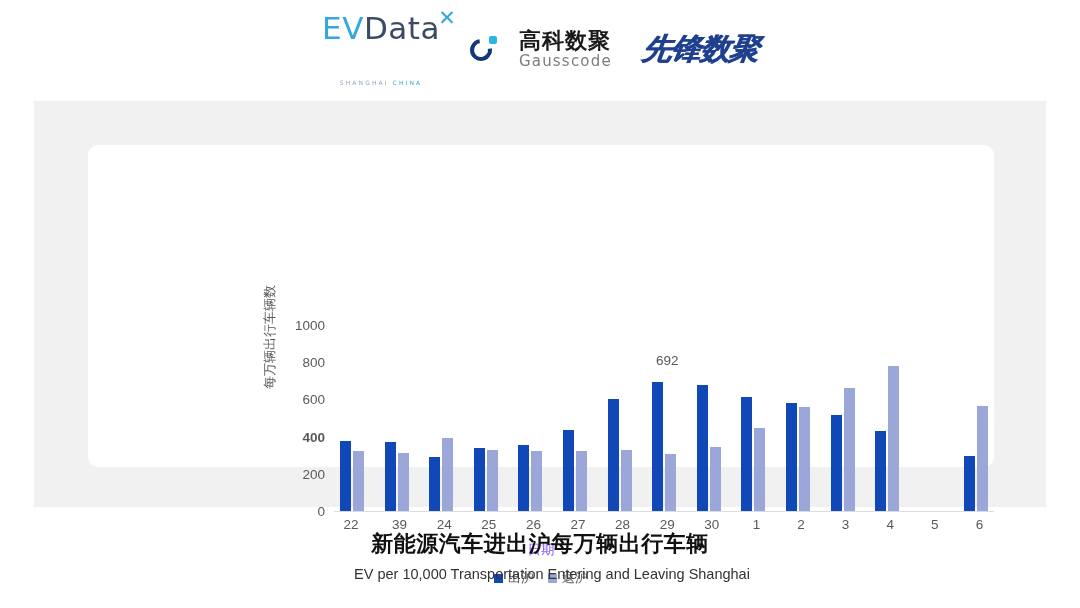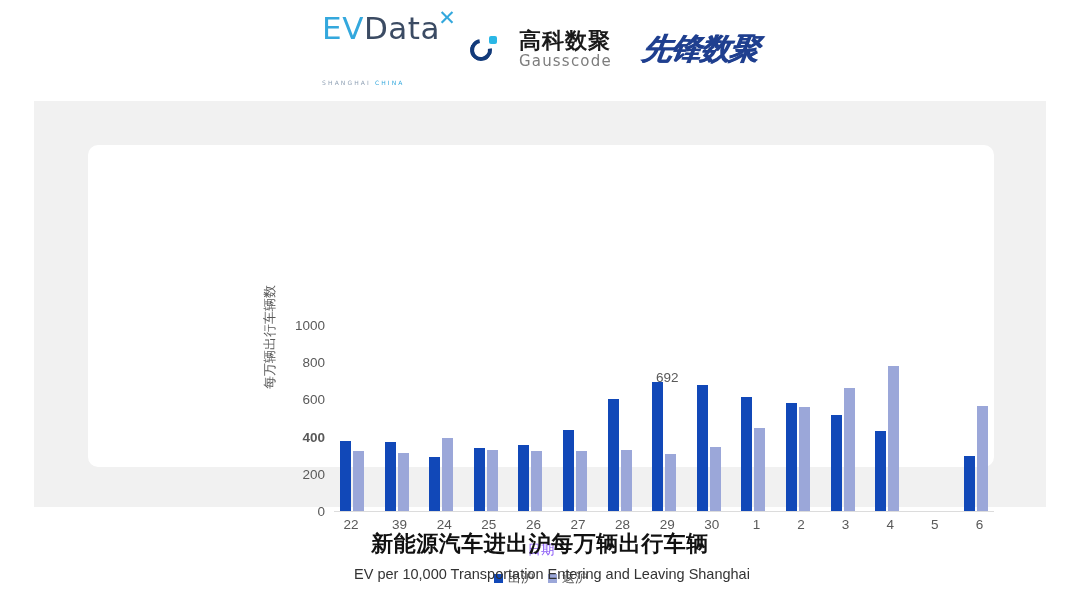--- a/index.html
+++ b/index.html
@@ -10,21 +10,21 @@
   }
 
   
   .logo-bar{
     position:absolute;left:0;top:18px;width:1080px;height:62px;
     display:flex;align-items:center;justify-content:center;gap:30px;
   }
   .logo{display:flex;align-items:center;}
 
   
-  .evdata{position:relative;display:flex;flex-direction:column;align-items:flex-start;gap:32px;}
+  .evdata{position:relative;display:flex;flex-direction:column;align-items:center;gap:32px;}
   .evdata .word{
     font-size:31px;letter-spacing:0.5px;line-height:1;
     font-family:"DejaVu Sans",sans-serif;font-weight:400;
     display:flex;align-items:baseline;
   }
   .evdata .ev{color:#34a8dd;}
   .evdata .data{color:#3b4b63;}
   .evdata .xmark{
     position:absolute;right:-16px;top:-6px;color:#34a8dd;
     font-size:21px;font-weight:600;line-height:1;
@@ -197,21 +197,21 @@
         <div class="group" style="left: 223px;">
           <div class="bar dark" style="height: 81.096px; background: rgb(17, 72, 184);"></div>
           <div class="bar light" style="height: 60.264px; background: rgb(155, 167, 217);"></div>
         </div>
         <div class="group" style="left: 267.6px;">
           <div class="bar dark" style="height: 111.972px; background: rgb(17, 72, 184);"></div>
           <div class="bar light" style="height: 60.822px; background: rgb(155, 167, 217);"></div>
         </div>
         <div class="group" style="left: 312.2px;">
           <div class="bar dark" style="height: 128.712px; background: rgb(17, 72, 184);"></div>
-          <div class="vlabel" style="bottom: 126px;">692</div>
+          <div class="vlabel" style="bottom: 143px;">692</div>
           <div class="bar light" style="height: 57.474px; background: rgb(155, 167, 217);"></div>
         </div>
         <div class="group" style="left: 356.8px;">
           <div class="bar dark" style="height: 125.55px; background: rgb(17, 72, 184);"></div>
           <div class="bar light" style="height: 64.356px; background: rgb(155, 167, 217);"></div>
         </div>
         <div class="group" style="left: 401.4px;">
           <div class="bar dark" style="height: 114.39px; background: rgb(17, 72, 184);"></div>
           <div class="bar light" style="height: 82.956px; background: rgb(155, 167, 217);"></div>
         </div>

